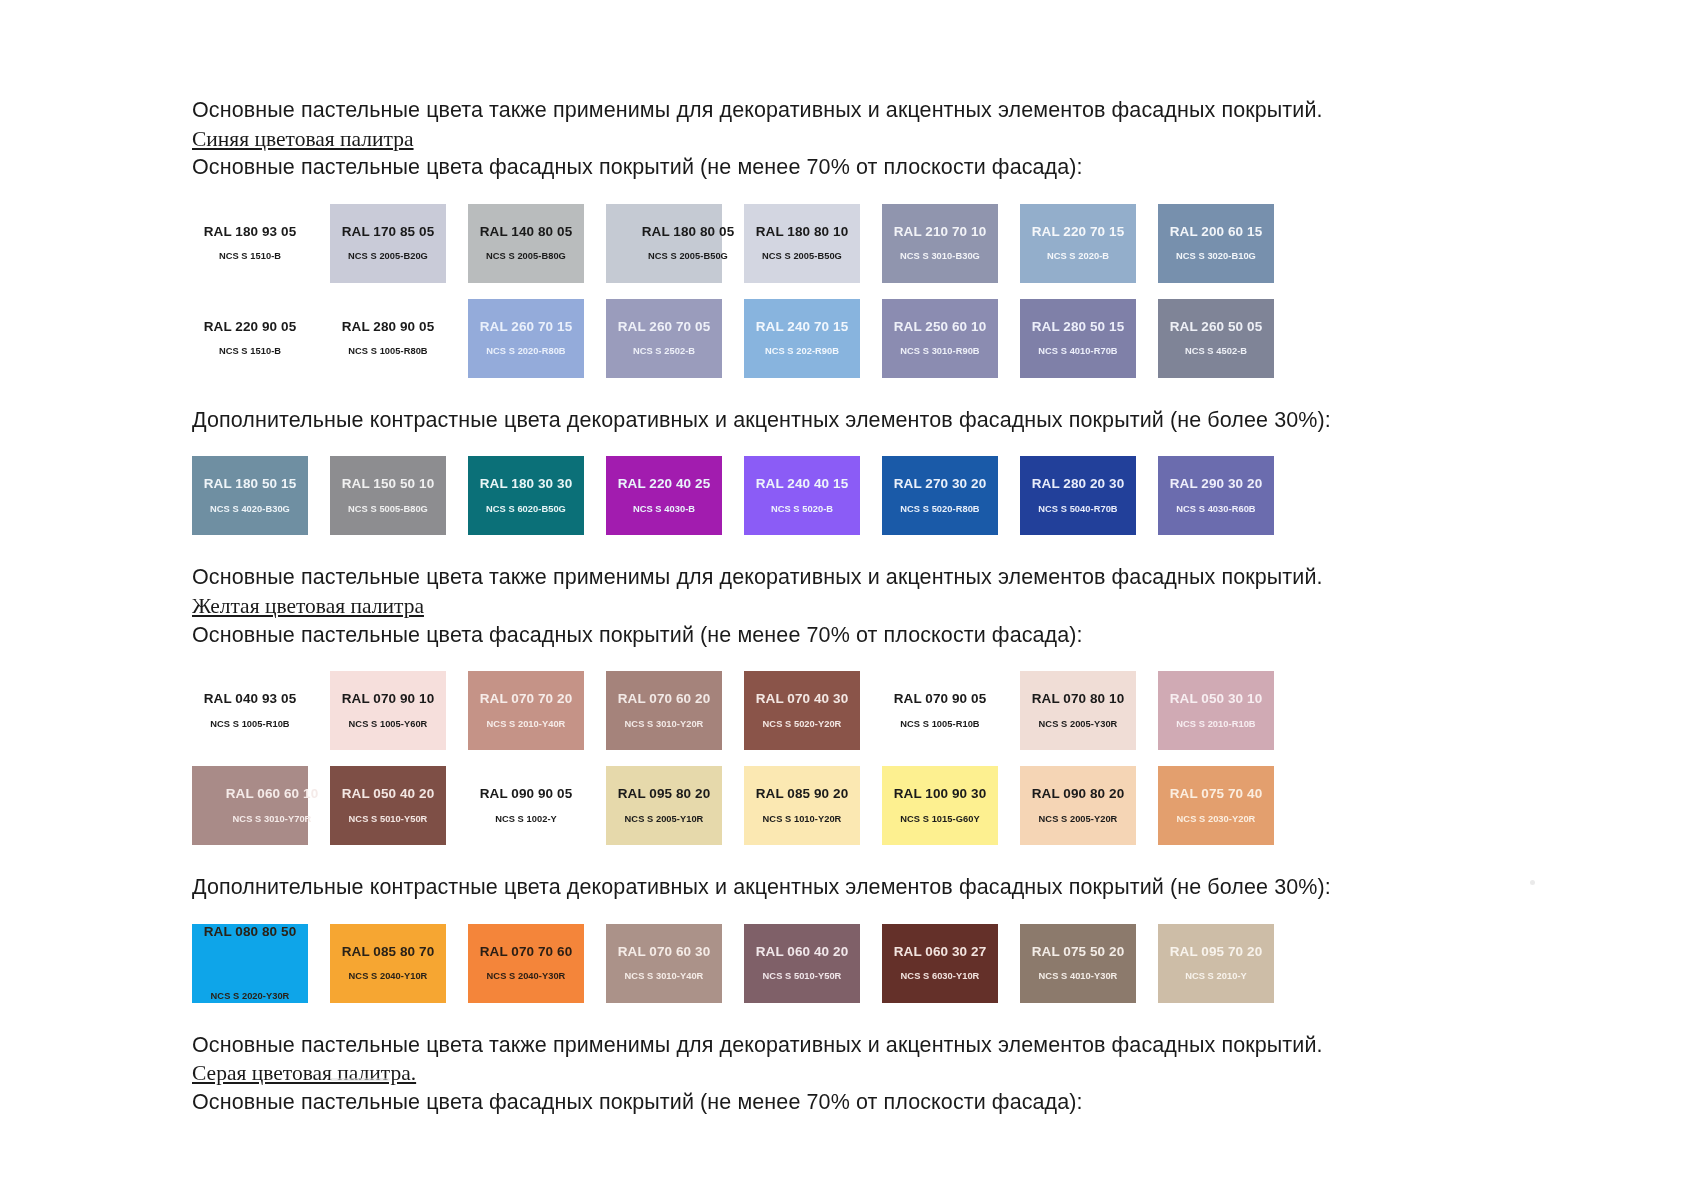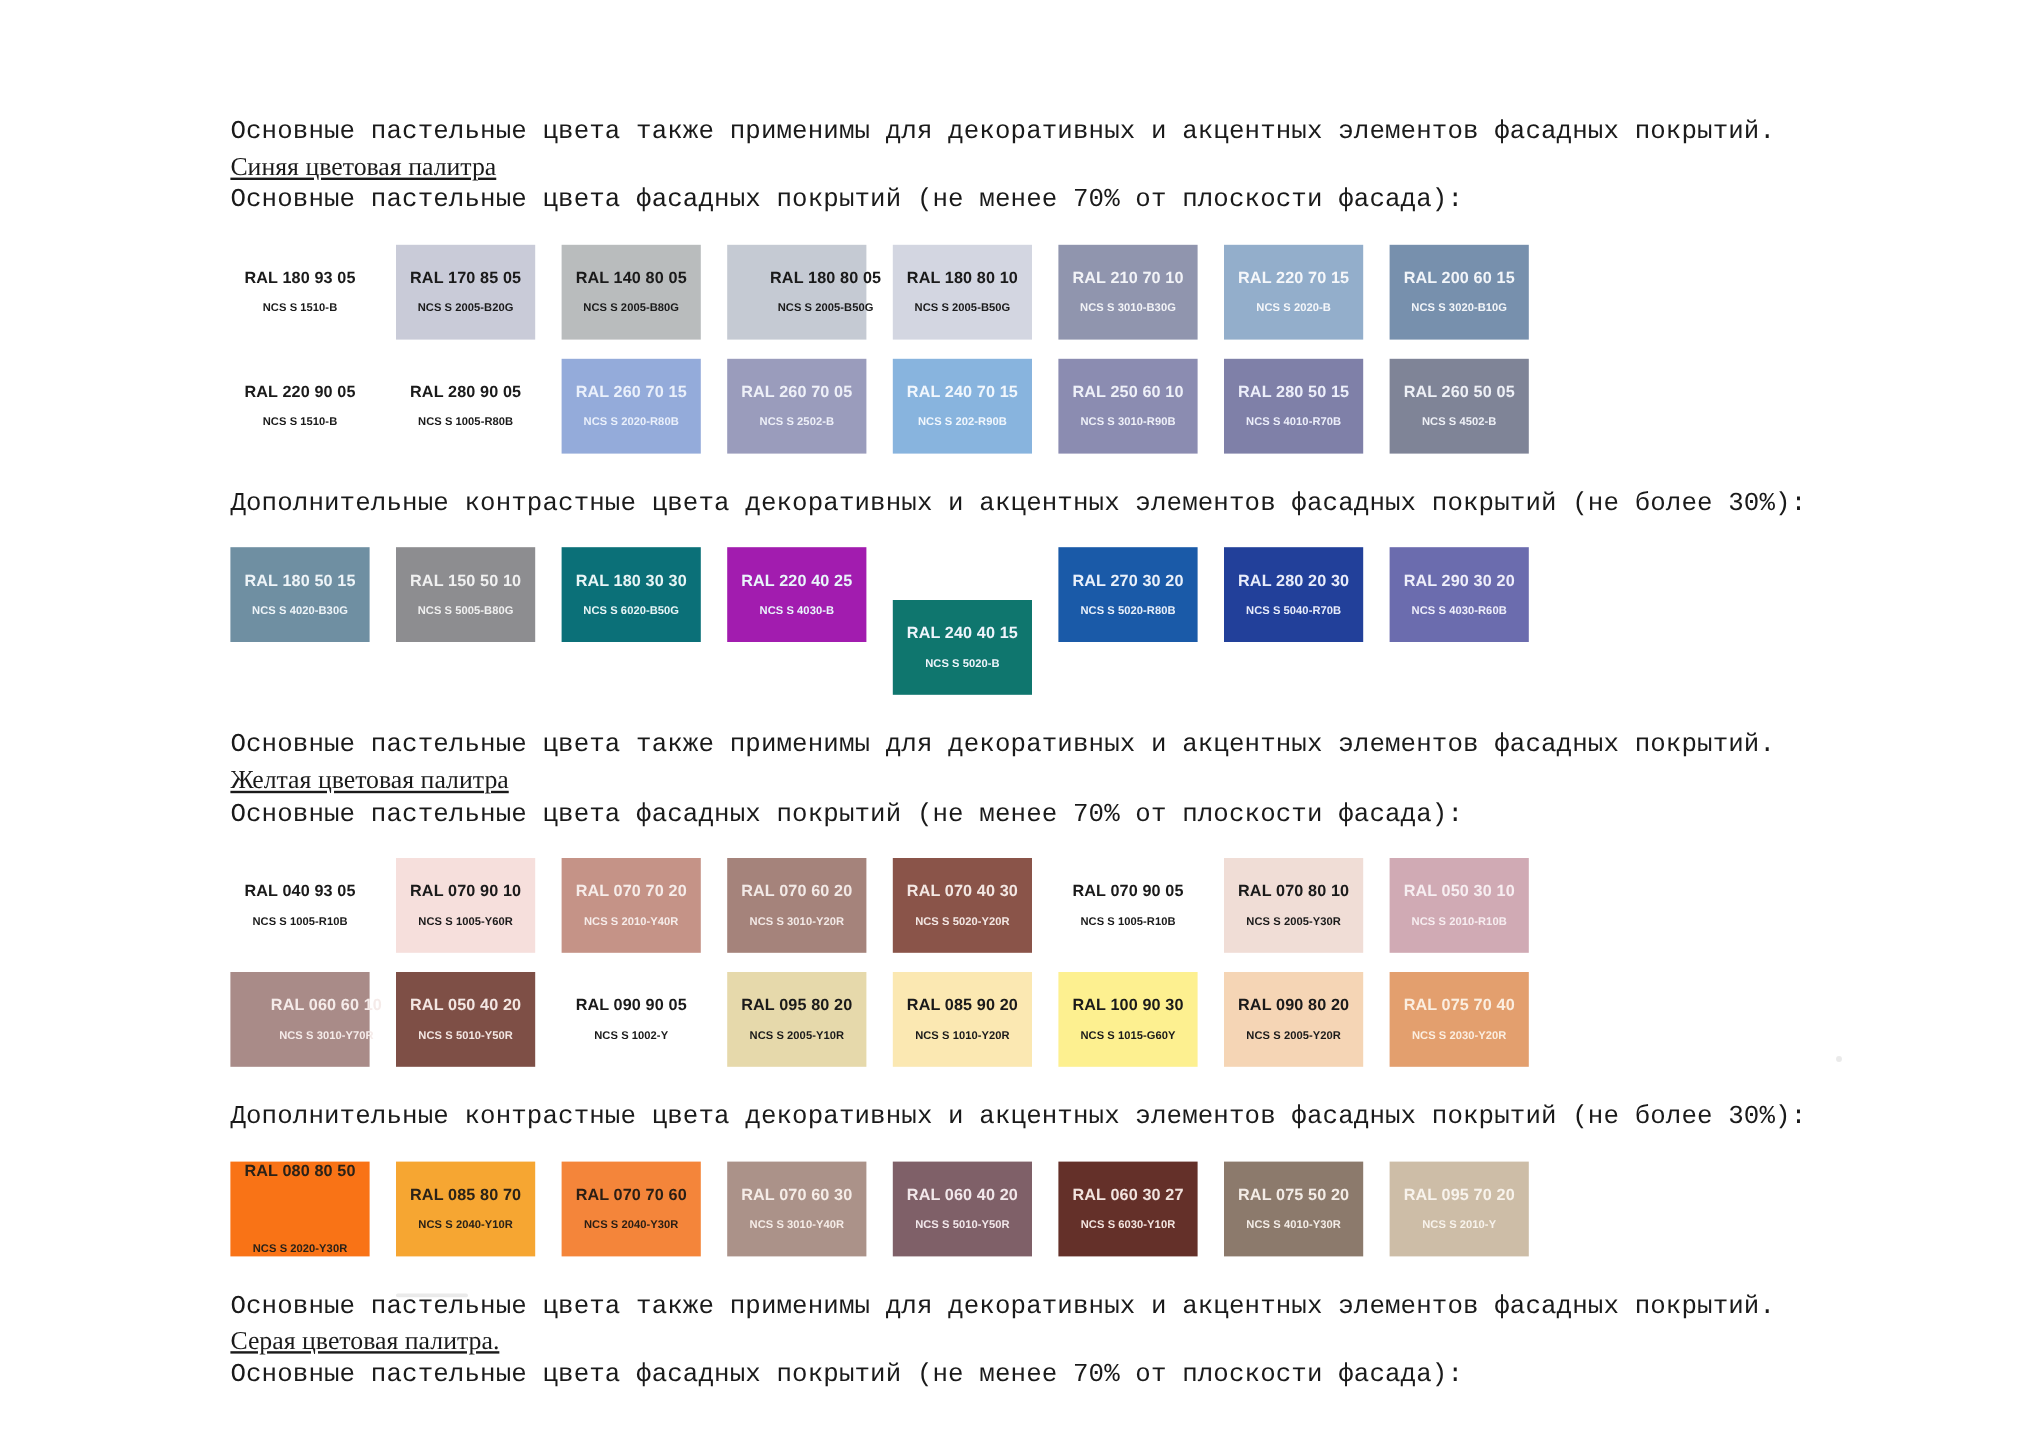--- a/index.html
+++ b/index.html
@@ -23,21 +23,21 @@
     height: 1200px;
     background: #ffffff;
   }
   .content {
     position: absolute;
     left: 192px;
     top: 96px;
     width: 1320px;
   }
   p.para {
-    font-family: Liberation Mono, monospace;
+    font-family: Liberation Sans, sans-serif;
     font-size: 21.5px;
     line-height: 1.33;
     margin: 0 0 0 0;
     color: #1a1a1a;
     letter-spacing: 0.1px;
     white-space: nowrap;
   }
   p.subhead {
     font-family: "Liberation Serif", serif;
     font-size: 21.5px;
@@ -198,21 +198,21 @@
         <span class="ncs">NCS S 5005-B80G</span>
       </div>
       <div class="swatch" style="background: rgb(11, 112, 120); color: rgb(232, 245, 246);">
         <span class="ral">RAL 180 30 30</span>
         <span class="ncs">NCS S 6020-B50G</span>
       </div>
       <div class="swatch" style="background: #a21caf; color: rgb(233, 245, 251);">
         <span class="ral">RAL 220 40 25</span>
         <span class="ncs">NCS S 4030-B</span>
       </div>
-      <div class="swatch" style="background: #0f766e; color: rgb(238, 244, 251); margin-top: 44px;">
+      <div class="swatch" style="background: #8b5cf6; color: rgb(238, 244, 251);">
         <span class="ral">RAL 240 40 15</span>
         <span class="ncs">NCS S 5020-B</span>
       </div>
       <div class="swatch" style="background: rgb(26, 90, 168); color: rgb(233, 240, 250);">
         <span class="ral">RAL 270 30 20</span>
         <span class="ncs">NCS S 5020-R80B</span>
       </div>
       <div class="swatch" style="background: rgb(34, 64, 154); color: rgb(232, 236, 250);">
         <span class="ral">RAL 280 20 30</span>
         <span class="ncs">NCS S 5040-R70B</span>
@@ -305,21 +305,21 @@
       </div>
     </div>
 
     <div class="spacer-l"></div>
 
     <p class="para">Дополнительные контрастные цвета декоративных и акцентных элементов фасадных покрытий (не более 30%):</p>
 
     <div class="spacer-m"></div>
 
     <div class="swatch-row">
-      <div class="swatch" style="background: #f97316; color: rgb(42, 34, 24); gap: 40px;">
+      <div class="swatch" style="background: #0ea5e9; color: rgb(42, 34, 24); gap: 40px;">
         <span class="ral">RAL 080 80 50</span>
         <span class="ncs">NCS S 2020-Y30R</span>
       </div>
       <div class="swatch" style="background: rgb(246, 166, 50); color: rgb(42, 34, 24);">
         <span class="ral">RAL 085 80 70</span>
         <span class="ncs">NCS S 2040-Y10R</span>
       </div>
       <div class="swatch" style="background: rgb(244, 133, 58); color: rgb(42, 30, 20);">
         <span class="ral">RAL 070 70 60</span>
         <span class="ncs">NCS S 2040-Y30R</span>

